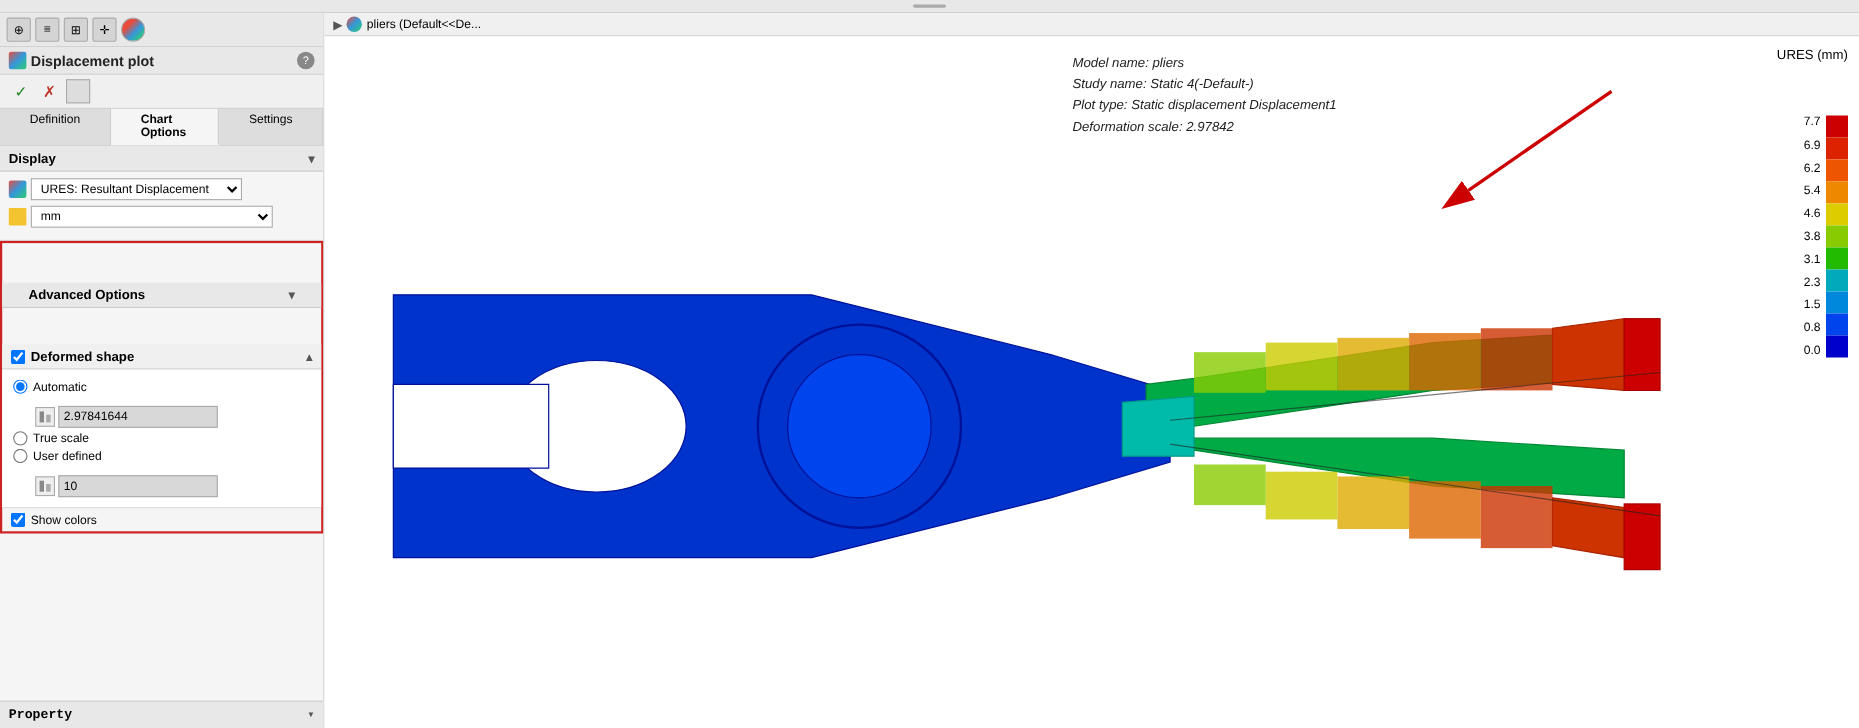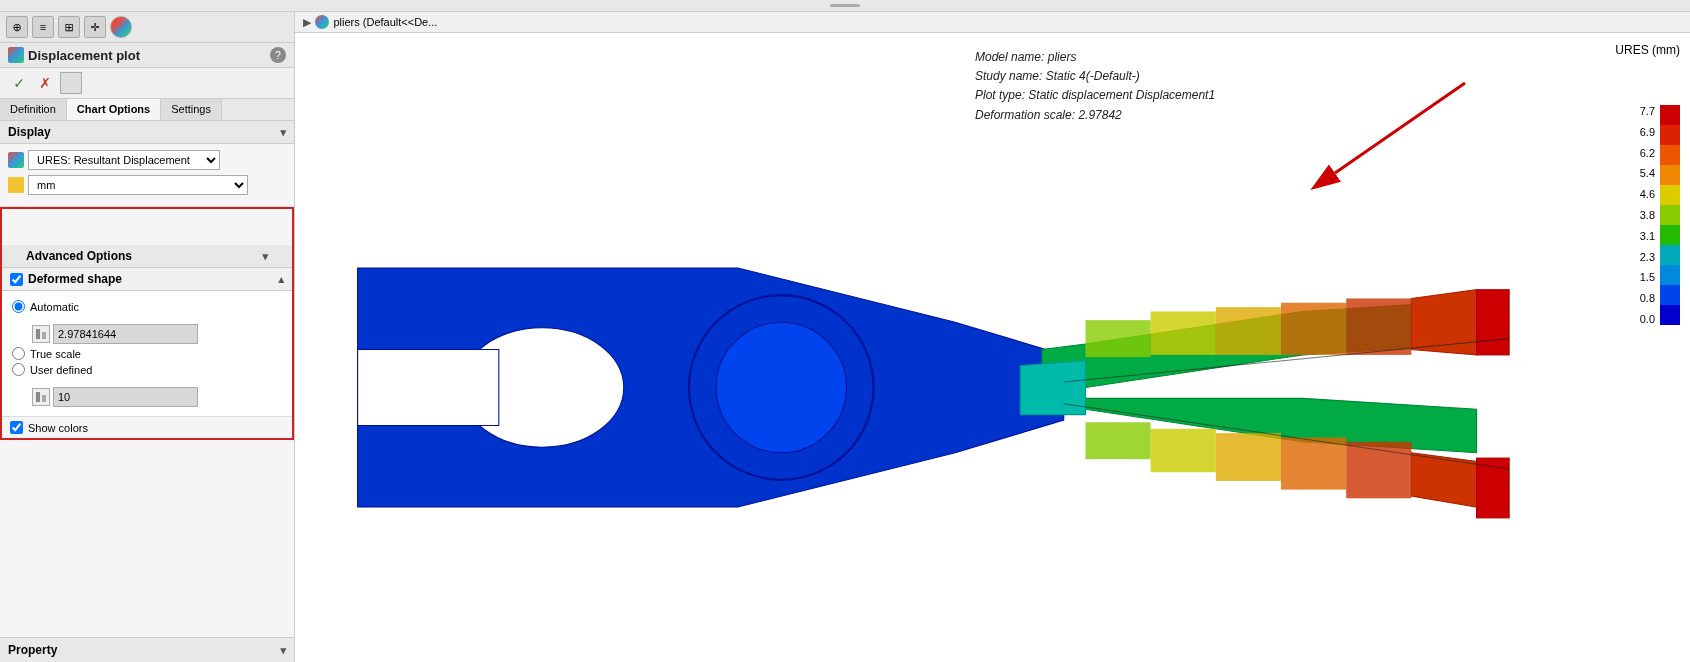--- a/index.html
+++ b/index.html
@@ -20,36 +20,36 @@
     .panel-title { font-size: 13px; font-weight: bold; color: #222; display: flex; align-items: center; gap: 4px; }
     .panel-help { width: 16px; height: 16px; border-radius: 50%; background: #888; color: white; display: flex; align-items: center; justify-content: center; font-size: 10px; cursor: pointer; }
 
     .action-row { display: flex; align-items: center; gap: 4px; padding: 4px 8px; background: #f0f0f0; border-bottom: 1px solid #ccc; }
     .action-btn { width: 22px; height: 22px; display: flex; align-items: center; justify-content: center; cursor: pointer; font-size: 14px; }
     .action-btn.green { color: #2a8a2a; }
     .action-btn.red { color: #c0392b; }
     .action-btn-box { width: 22px; height: 22px; border: 1px solid #aaa; background: #ddd; display: flex; align-items: center; justify-content: center; cursor: pointer; }
 
     .tabs-row { display: flex; border-bottom: 1px solid #ccc; background: #e8e8e8; }
-    .tab { padding: 4px 10px; font-size: 11px; cursor: pointer; border-right: 1px solid #ccc; background: #ddd; }
+    .tab { padding: 4px 27px; font-size: 11px; cursor: pointer; border-right: 1px solid #ccc; background: #ddd; }
     .tab.active { background: #f5f5f5; font-weight: bold; border-bottom: 1px solid #f5f5f5; }
 
     .section-header { display: flex; align-items: center; justify-content: space-between; padding: 4px 8px; background: #e8e8e8; border-bottom: 1px solid #ccc; font-weight: bold; font-size: 12px; cursor: pointer; }
     .section-content { padding: 6px 8px; border-bottom: 1px solid #ddd; }
 
     .dropdown-row { display: flex; align-items: center; gap: 4px; margin-bottom: 5px; }
     select { font-size: 11px; border: 1px solid #aaa; background: white; padding: 2px 4px; cursor: pointer; }
     .dropdown-wide { width: 192px; }
     .dropdown-narrow { width: 220px; }
 
     .advanced-section { border: 2px solid #cc2222; margin: 0; }
     .advanced-header { display: flex; align-items: center; justify-content: space-between; padding: 4px 24px; background: #e8e8e8; border-bottom: 1px solid #ccc; font-weight: bold; font-size: 12px; cursor: pointer; margin-top: 36px; }
 
     .deformed-section { border: 2px solid #cc2222; }
-    .deformed-header { display: flex; align-items: center; justify-content: space-between; padding: 4px 8px; background: #f0f0f0; border-bottom: 1px solid #ccc; font-weight: bold; font-size: 12px; }
+    .deformed-header { display: flex; align-items: center; justify-content: space-between; padding: 4px 8px; background: #f0f0f0; border-bottom: 1px solid #ccc; font-weight: bold; font-size: 12px; margin-top: 33px; }
     .deformed-content { padding: 6px 10px; background: #fff; }
 
     .radio-row { display: flex; align-items: center; gap: 5px; margin: 3px 0; font-size: 11px; }
     .input-with-icon { display: flex; align-items: center; gap: 3px; margin: 11px 0 3px 20px; }
     .icon-box { width: 18px; height: 18px; border: 1px solid #aaa; background: #eee; display: flex; align-items: center; justify-content: center; font-size: 8px; }
     .text-input { width: 145px; height: 20px; border: 1px solid #aaa; background: #e8e8e8; padding: 2px 4px; font-size: 11px; }
 
     .checkbox-row { display: flex; align-items: center; gap: 5px; font-size: 11px; padding: 4px 8px; border-top: 1px solid #ddd; }
 
     .property-section { display: flex; align-items: center; justify-content: space-between; padding: 5px 8px; background: #e8e8e8; border-top: 1px solid #ccc; font-weight: bold; font-size: 12px; cursor: pointer; margin-top: auto; }
@@ -187,21 +187,21 @@
           </div>
         </div>
 
         <div class="checkbox-row">
           <input type="checkbox" checked="" style="">
           <span>Show colors</span>
         </div>
       </div>
     </div>
 
-    <div class="property-section" style="margin-top:auto;">
+    <div class="property-section" style="margin-top:auto;font-family:Liberation Mono, monospace;">
       <span>Property</span>
       <span class="collapse-icon">▾</span>
     </div>
 
   </div>
 
   <div class="right-area">
 
     <div class="breadcrumb-bar">
       <span style="color:#555;">▶</span>

